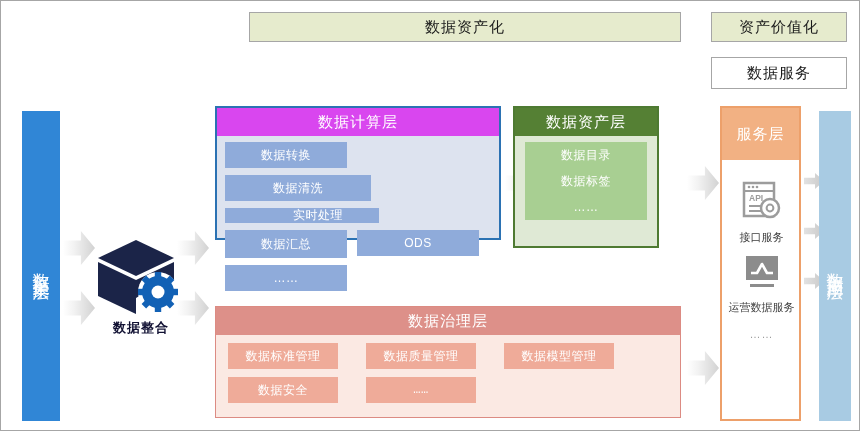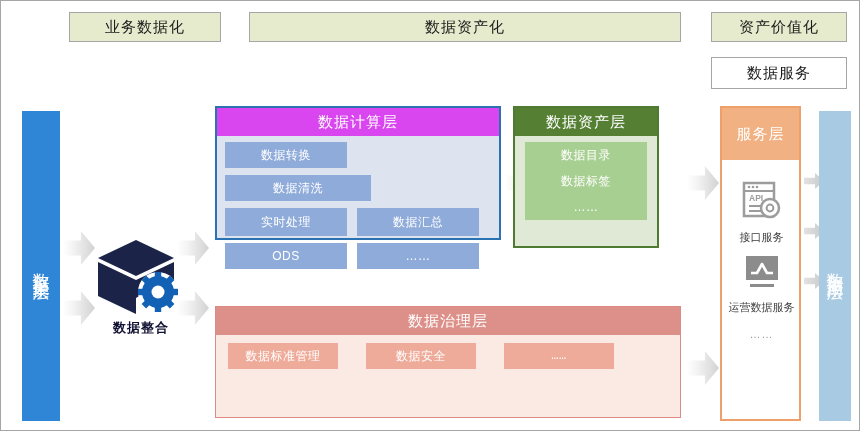--- a/index.html
+++ b/index.html
@@ -137,23 +137,20 @@
     color: #111133;
     text-align: center;
     letter-spacing: 1px;
   }
 </style>
 </head>
 <body>
 
 <div id="canvas">
 
-  <div class="abs phase-box" style="left:68px;top:11px;width:152px;height:30px;">
-    <span>业务数据化</span>
-  </div>
   <div class="abs phase-box" style="left:248px;top:11px;width:432px;height:30px;">
     <span>数据资产化</span>
   </div>
   <div class="abs phase-box" style="left:710px;top:11px;width:136px;height:30px;">
     <span>资产价值化</span>
   </div>
 
   <div class="abs white-box" style="left:710px;top:56px;width:136px;height:32px;">
     <span>数据服务</span>
   </div>
@@ -194,21 +191,21 @@
   <div class="abs integrate-label" style="left:85px;top:318px;width:110px;height:18px;">数据整合</div>
 
   <div class="abs arrow-big" style="left:176px;top:230px;width:32px;height:34px;"></div>
   <div class="abs arrow-big" style="left:176px;top:290px;width:32px;height:34px;"></div>
 
   <div class="abs panel compute" style="left:214px;top:105px;width:286px;height:134px;">
     <div class="panel-head" style="height:28px;">数据计算层</div>
     <div class="panel-body" style="padding:6px 8px;gap:7px 10px;">
       <div class="tile" style="width:122px;height:26px;">数据转换</div>
       <div class="tile" style="width:146px;height:26px;">数据清洗</div>
-      <div class="tile" style="width:122px;height:28px;">实时处理</div>
+      <div class="tile" style="width:122px;height:15px;padding-left:32px;">实时处理</div>
       <div class="tile" style="width:122px;height:28px;">数据汇总</div>
       <div class="tile" style="width:122px;height:26px;">ODS</div>
       <div class="tile" style="width:122px;height:26px;">……</div>
     </div>
   </div>
 
   <div class="abs arrow-big" style="left:504px;top:165px;width:32px;height:34px;"></div>
 
   <div class="abs panel asset" style="left:512px;top:105px;width:146px;height:142px;">
     <div class="panel-head" style="height:28px;">数据资产层</div>
@@ -218,20 +215,22 @@
       <div class="tile" style="width:122px;height:26px;">……</div>
     </div>
   </div>
 
   <div class="abs arrow-big" style="left:686px;top:165px;width:32px;height:34px;"></div>
 
   <div class="abs panel gov" style="left:214px;top:305px;width:466px;height:112px;">
     <div class="panel-head" style="height:28px;">数据治理层</div>
     <div class="panel-body" style="padding:8px 12px;gap:8px 28px;font-family:Liberation Mono, monospace;">
       <div class="tile" style="width:110px;height:26px;">数据标准管理</div>
+      <div class="tile" style="width:110px;height:26px;">数据质量管理</div>
+      <div class="tile" style="width:110px;height:26px;">数据模型管理</div>
       <div class="tile" style="width:110px;height:26px;">数据安全</div>
       <div class="tile" style="width:110px;height:26px;">……</div>
     </div>
   </div>
 
   <div class="abs arrow-big" style="left:686px;top:350px;width:32px;height:34px;"></div>
 
   <div class="abs panel service" style="left:719px;top:105px;width:81px;height:315px;">
     <div class="panel-head" style="height:52px;">服务层</div>
 

